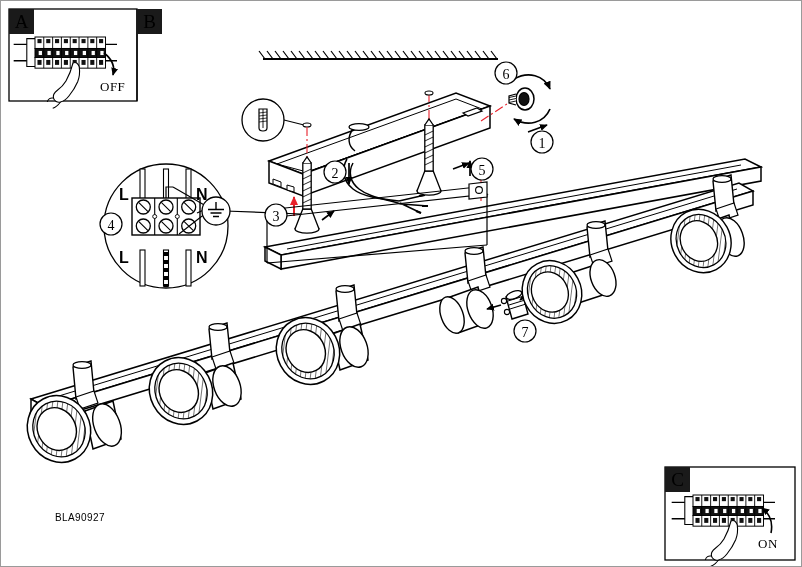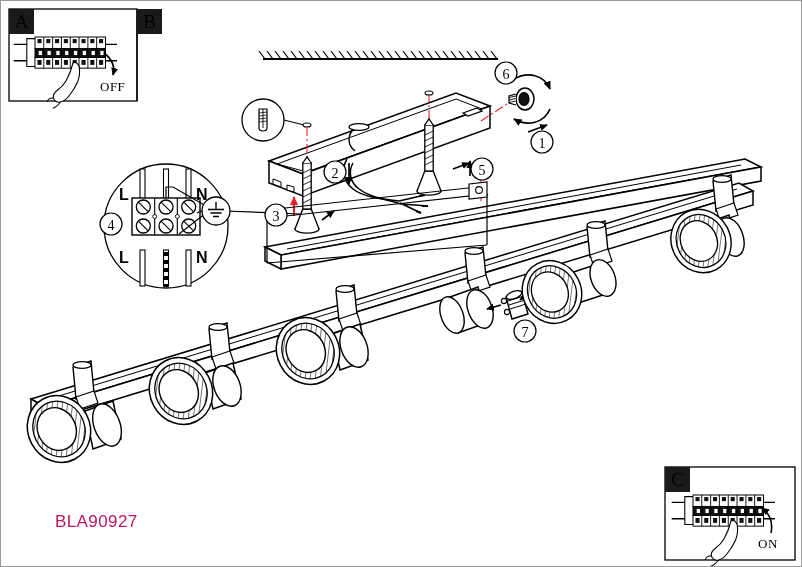--- a/index.html
+++ b/index.html
@@ -1,22 +1,22 @@
 <!DOCTYPE html>
 <html><head>
 <meta charset="utf-8">
 <style>
   html,body{margin:0;padding:0;background:#ffffff;}
   body{font-family:"Liberation Sans",sans-serif;}
   #page{position:relative;width:802px;height:567px;background:#fff;
         border:1px solid #9a9a9a;box-sizing:border-box;overflow:hidden;}
   #sheet{position:absolute;inset:0;}
   .panel-tag{font-family:"Liberation Serif",serif;}
-  #partno{position:absolute;left:54px;top:511px;font-size:17px;letter-spacing:.4px;
-          color:#be185d;font-family:"Liberation Sans",sans-serif;white-space:nowrap;}
+  #partno{position:absolute;left:54px;top:511px;font-size:10px;letter-spacing:.4px;
+          color:#000000;font-family:"Liberation Sans",sans-serif;white-space:nowrap;}
   svg{display:block;}
   text{font-family:"Liberation Serif",serif;fill:#000;}
   .sans{font-family:"Liberation Sans",sans-serif;}
 </style>
 </head>
 <body>
 
 <div id="page">
 
   <svg id="sheet" viewBox="0 0 802 567" width="802" height="567">

